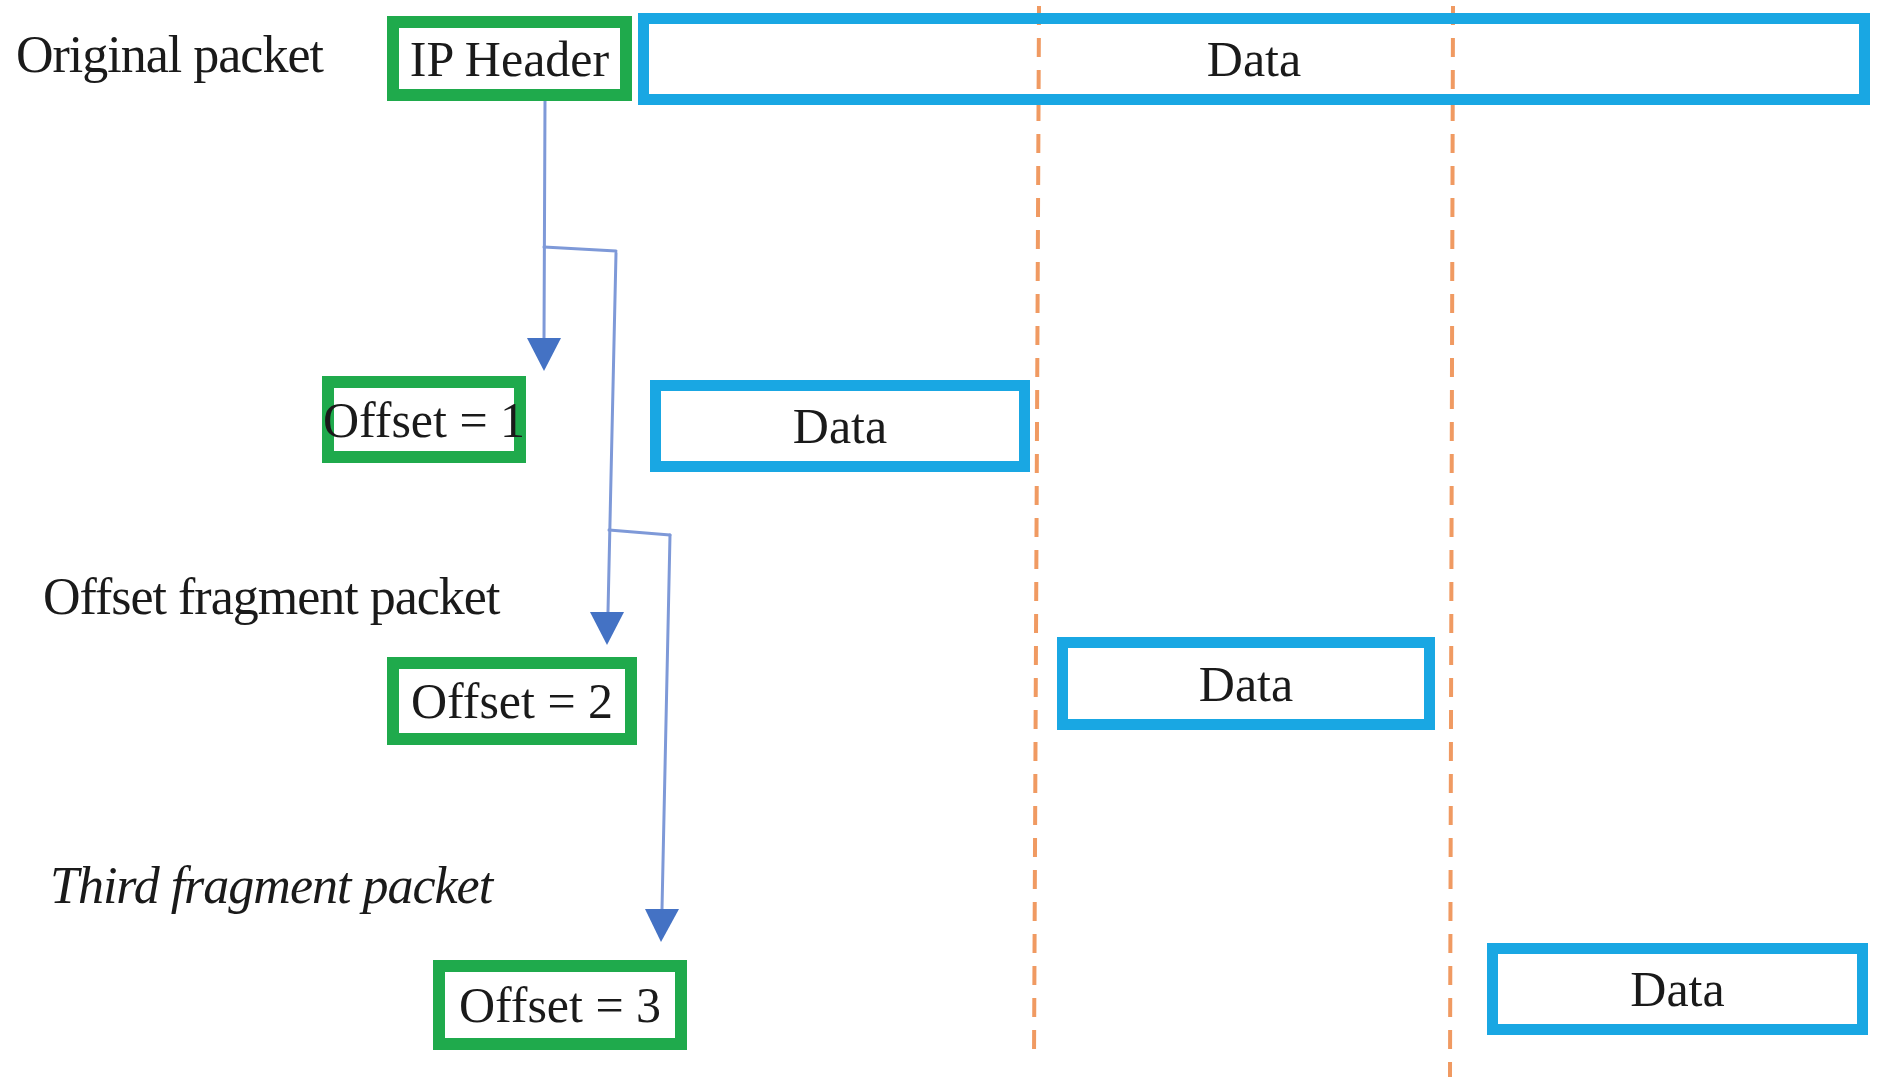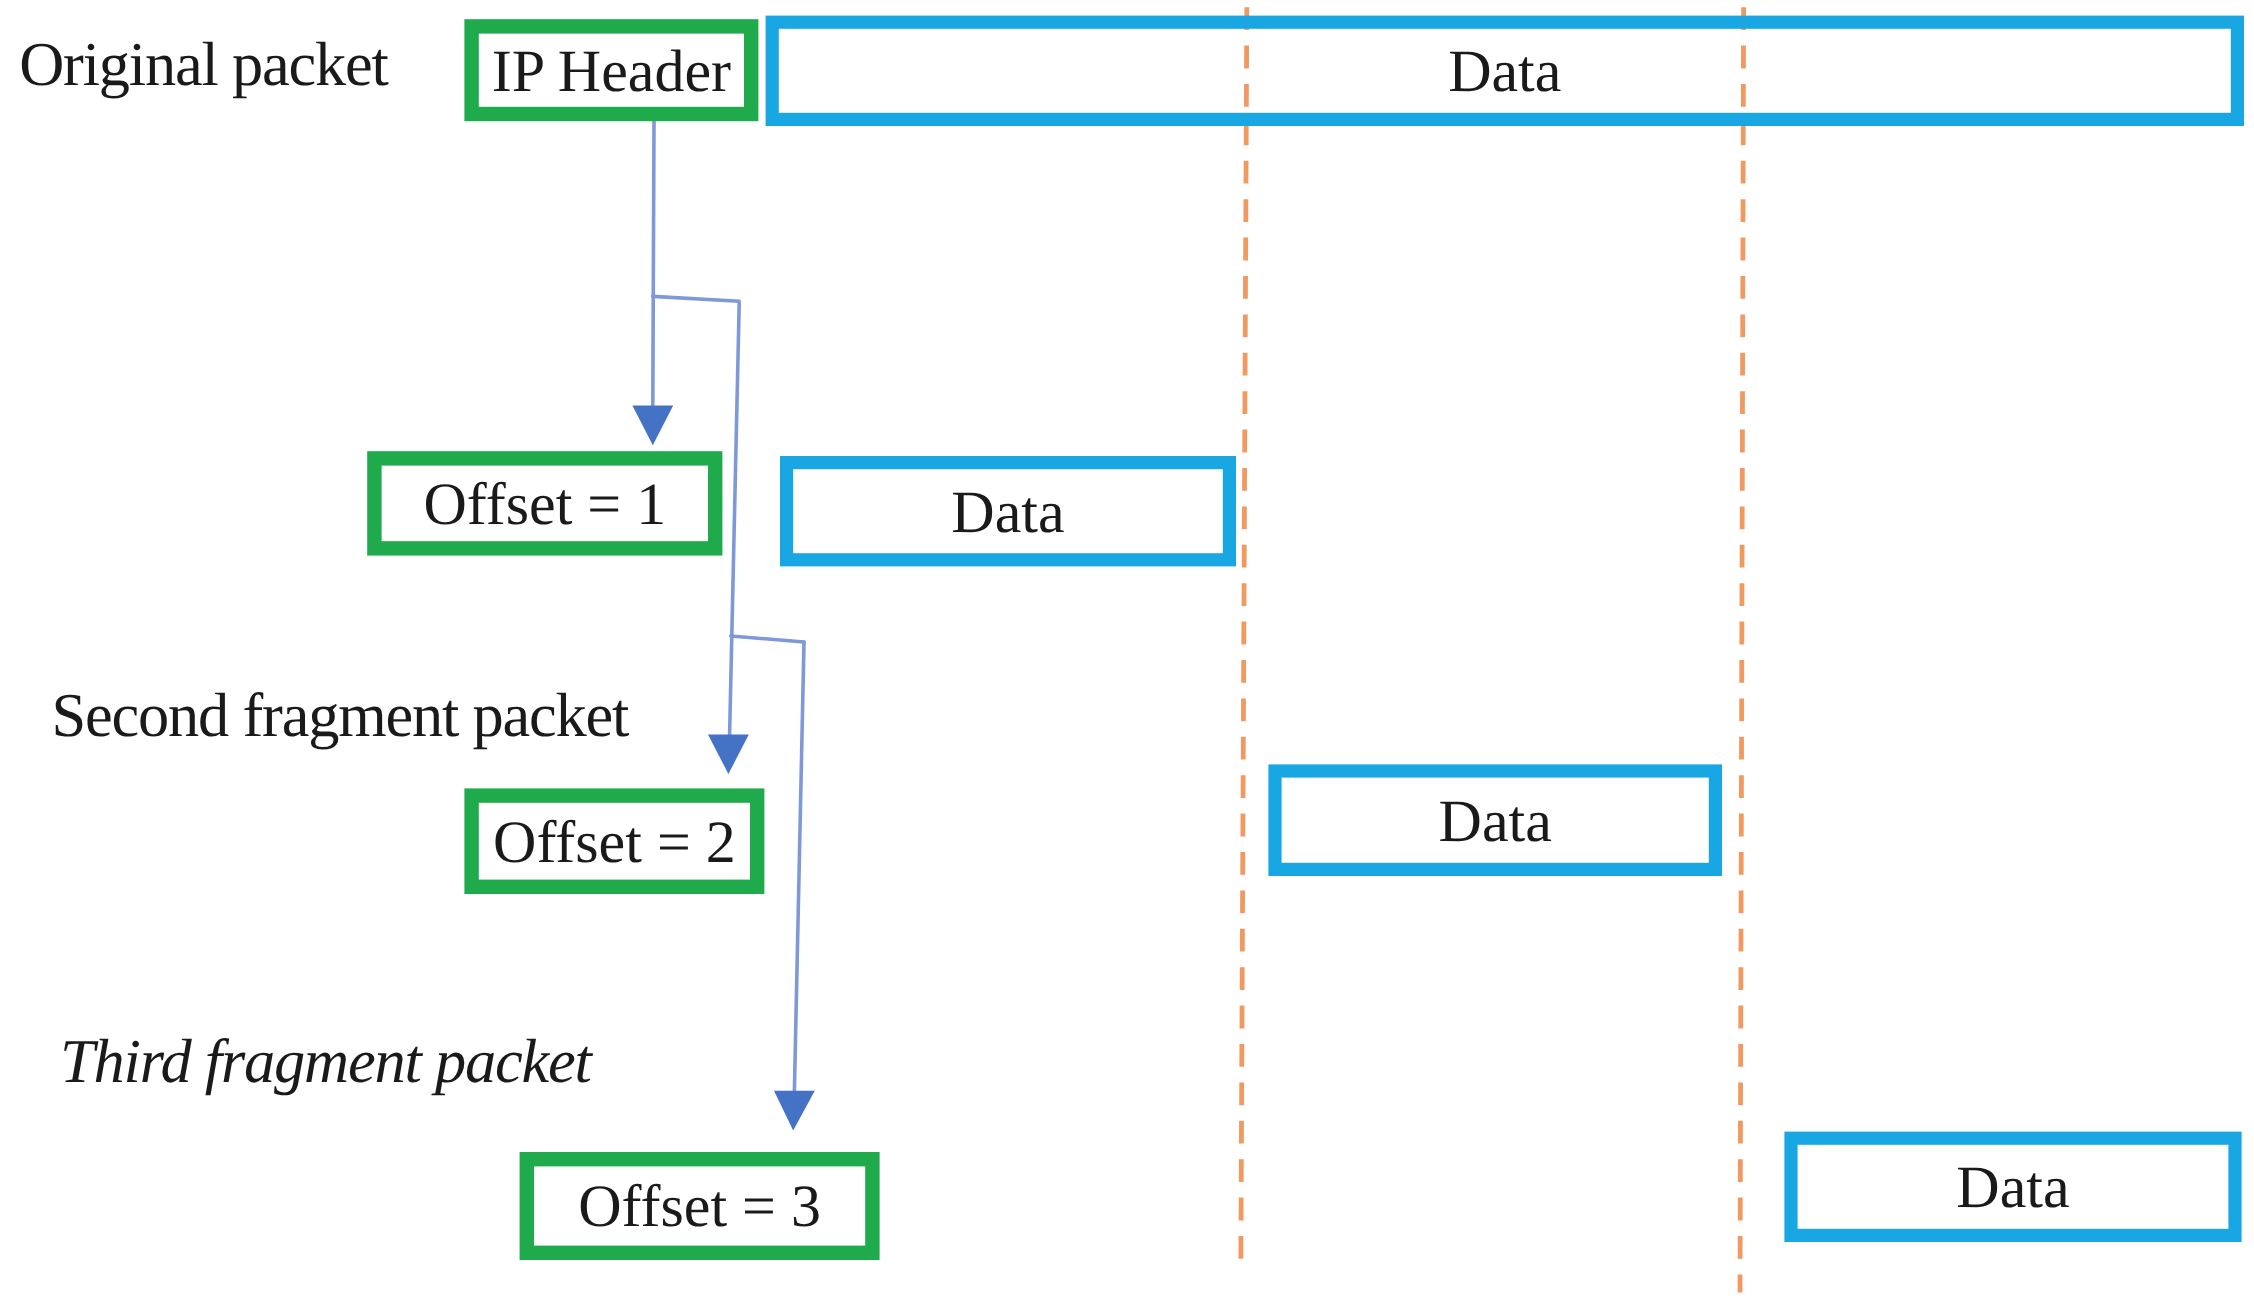--- a/index.html
+++ b/index.html
@@ -33,29 +33,29 @@
   }
   .hdr{border:12px solid var(--header-border);}
   .dat{border:11px solid var(--data-border);}
 
   
   .lbl-original{left:16px;top:26px;}
   .box-ip-header{left:387px;top:16px;width:245px;height:85px;}
   .box-data-0{left:638px;top:13px;width:1232px;height:92px;}
   
   .lbl-first{left:45px;top:282px;}
-  .box-offset-1{left:306px;top:376px;width:296px;height:87px;}
+  .box-offset-1{left:322px;top:376px;width:204px;height:87px;}
   .box-data-1{left:650px;top:380px;width:380px;height:92px;}
   
   .lbl-second{left:43px;top:568px;}
   .box-offset-2{left:387px;top:657px;width:250px;height:88px;}
   .box-data-2{left:1057px;top:637px;width:378px;height:93px;}
   
   .lbl-third{left:50px;top:857px;font-style:italic;}
-  .box-offset-3{left:433px;top:960px;width:300px;height:90px;justify-content:center;}
+  .box-offset-3{left:433px;top:960px;width:254px;height:90px;justify-content:center;}
   .box-data-3{left:1487px;top:943px;width:381px;height:92px;}
 
   .boundary{stroke:var(--dashed-line);stroke-width:4;stroke-dasharray:19 13;fill:none;}
   .shaft{stroke:var(--arrow-shaft);stroke-width:3;fill:none;stroke-linecap:round;}
   .head{fill:var(--arrow-head);stroke:none;}
 </style>
 </head>
 <body>
 
 <div class="canvas">
@@ -85,21 +85,21 @@
     <span>Data</span>
   </div>
 
   <div class="pkt-box hdr box-offset-1">
     <span>Offset = 1</span>
   </div>
   <div class="pkt-box dat box-data-1">
     <span>Data</span>
   </div>
 
-  <div class="row-label lbl-second">Second fragment packet</div>
+  <div class="row-label lbl-second">Offset fragment packet</div>
   <div class="pkt-box hdr box-offset-2">
     <span>Offset = 2</span>
   </div>
   <div class="pkt-box dat box-data-2">
     <span>Data</span>
   </div>
 
   <div class="row-label lbl-third">Third fragment packet</div>
   <div class="pkt-box hdr box-offset-3">
     <span>Offset = 3</span>

